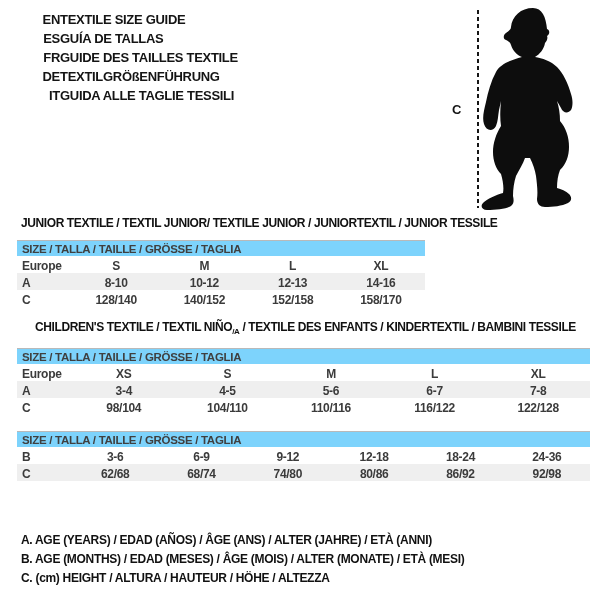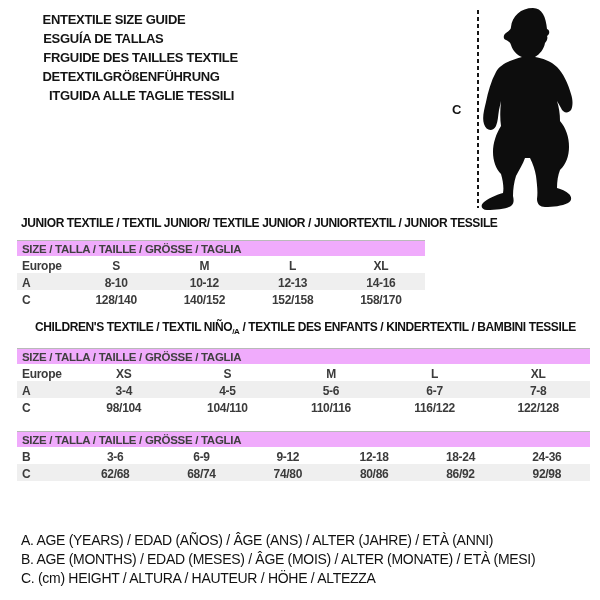--- a/index.html
+++ b/index.html
@@ -25,31 +25,31 @@
   .section-junior{top:216px;width:408px;}
   .section-children{top:320px;width:573px;}
   .section-babies{top:421px;width:573px;}
   .sec-title{padding-left:4px;font-size:12px;font-weight:700;color:#111111;letter-spacing:-0.4px;white-space:nowrap;}
   .title-line{line-height:15px;text-align:center;}
   .sec-title .sub{font-size:8px;position:relative;top:3px;}
   .section-junior .stable{margin-top:9px;}
   .section-children .stable{margin-top:12px;}
   .section-babies .stable{margin-top:10px;}
   .size-bar{
-    height:16px;line-height:16px;background:#f0abfc;border-top:1px solid #b9b9b9;
+    height:16px;line-height:16px;background:#7dd3fc;border-top:1px solid #b9b9b9;
     font-size:11.5px;font-weight:700;color:#3f3f3f;letter-spacing:-0.3px;padding-left:5px;
     box-sizing:border-box;
   }
   .trow{display:flex;height:17px;align-items:flex-end;}
   .trow.shaded{background:#efefef;}
   .rlabel{width:55px;padding-left:5px;font-size:12px;font-weight:700;color:#3b3b3b;letter-spacing:-0.3px;box-sizing:border-box;}
   .cell{flex:1;text-align:center;font-size:12px;font-weight:700;color:#3b3b3b;letter-spacing:-0.3px;}
   
   .footnotes{position:absolute;left:21px;top:531px;}
-  .fnote{line-height:19px;font-size:14px;font-weight:400;color:#111111;letter-spacing:-0.3px;white-space:nowrap;}
+  .fnote{line-height:19px;font-size:12px;font-weight:700;color:#111111;letter-spacing:-0.3px;white-space:nowrap;}
 </style>
 </head>
 <body>
 
 <div class="lang-list">
     <div class="lang-row">
       <span class="lang-code">EN</span>
       <span class="lang-label">TEXTILE SIZE GUIDE</span>
     </div>
     <div class="lang-row">

